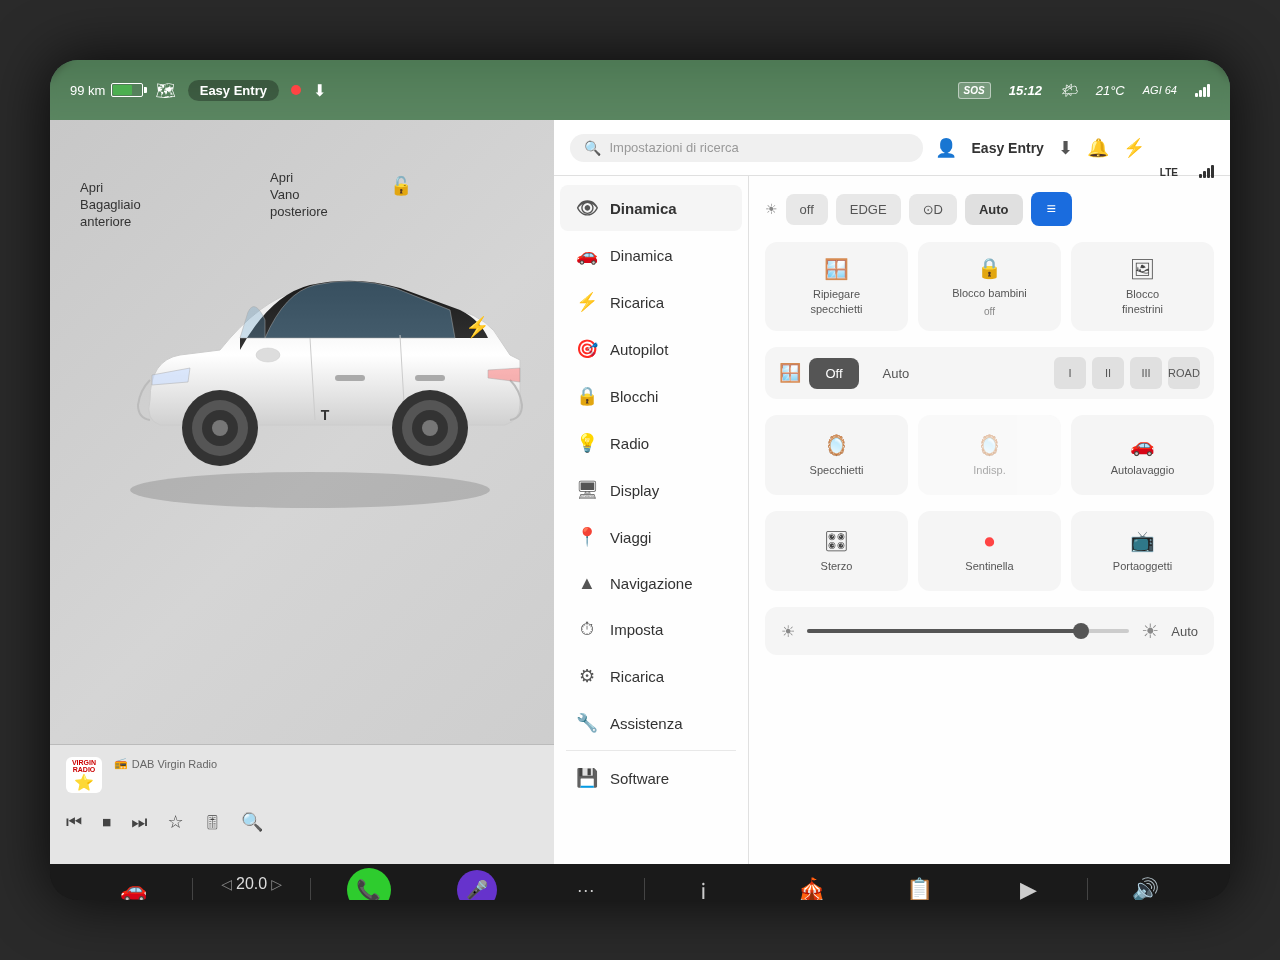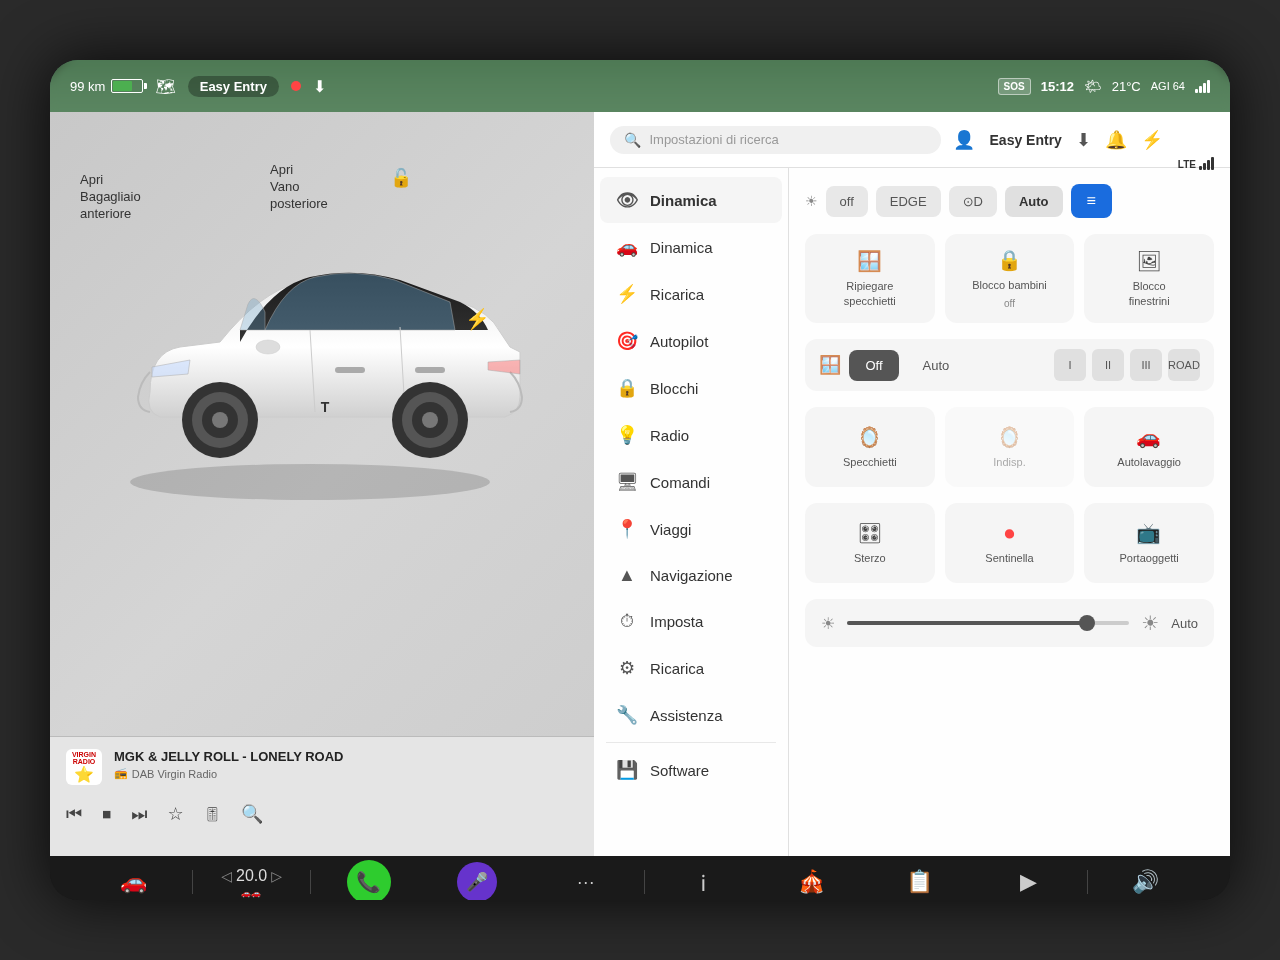--- a/index.html
+++ b/index.html
@@ -17,21 +17,21 @@
       width: 1180px;
       height: 840px;
       background: #1a1a1a;
       border-radius: 28px;
       overflow: hidden;
       position: relative;
       box-shadow: 0 0 60px rgba(0,0,0,0.8);
     }
     
     .status-bar {
-      height: 52px;
+      height: 60px;
       background: linear-gradient(to bottom, #4a7a5a 0%, #5a8a6a 40%, #6a9a7a 100%);
       display: flex;
       align-items: center;
       padding: 0 20px;
       gap: 10px;
       position: relative;
     }
     .status-bar-bg {
       position: absolute;
       inset: 0;
@@ -96,23 +96,24 @@
     .rec-dot {
       width: 10px;
       height: 10px;
       background: #f44;
       border-radius: 50%;
     }
     .status-right {
       margin-left: auto;
       display: flex;
       align-items: center;
-      gap: 10px;
+      gap: 18px;
       color: #fff;
       font-size: 13px;
+      font-style: italic;
     }
     .sos-badge {
       background: rgba(255,255,255,0.2);
       border: 1px solid rgba(255,255,255,0.5);
       color: #fff;
       font-size: 10px;
       font-weight: 700;
       padding: 2px 5px;
       border-radius: 3px;
     }
@@ -130,21 +131,21 @@
 
     
     .main-area {
       display: flex;
       height: calc(100% - 44px - 52px);
       background: #f0f0f0;
     }
 
     
     .left-panel {
-      width: 544px;
+      width: 504px;
       background: #d8d8d8;
       position: relative;
       overflow: hidden;
       background: linear-gradient(135deg, #c8c8c8 0%, #d5d5d5 50%, #cccccc 100%);
     }
     .car-image-container {
       position: absolute;
       top: 80px;
       left: 50px;
       width: 440px;
@@ -286,21 +287,21 @@
       gap: 6px;
       font-size: 14px;
       font-weight: 600;
       color: #333;
     }
     .header-icon { font-size: 18px; color: #555; cursor: pointer; }
     .header-icon-red { font-size: 18px; color: #f44; }
     .lte-indicator {
       display: flex;
       align-items: flex-end;
-      gap: 1px;
+      gap: 19px;
       height: 16px;
       margin-top: 44px;
     }
 
     
     .settings-body {
       display: flex;
       flex: 1;
       overflow: hidden;
     }
@@ -646,21 +647,20 @@
       <div class="music-player">
         <div class="music-top">
           <div class="radio-logo">
             <div style="text-align:center;line-height:1.1;">
               <div style="font-size:7px;color:#c00;font-weight:900;">VIRGIN</div>
               <div style="font-size:7px;color:#c00;font-weight:900;">RADIO</div>
               <div style="font-size:16px;">⭐</div>
             </div>
           </div>
           <div class="music-info">
-            <div class="music-artist">MGK &amp; JELLY ROLL - LONELY ROAD</div>
             <div class="music-station">
               <span style="font-size:11px;">📻</span>
               <span>DAB Virgin Radio</span>
             </div>
           </div>
         </div>
         <div class="music-controls">
           <button class="ctrl-btn">⏮</button>
           <button class="ctrl-btn">⏹</button>
           <button class="ctrl-btn">⏭</button>
@@ -718,21 +718,21 @@
           <div class="menu-item">
             <span class="menu-icon">🔒</span>
             <span>Blocchi</span>
           </div>
           <div class="menu-item">
             <span class="menu-icon">💡</span>
             <span>Radio</span>
           </div>
           <div class="menu-item">
             <span class="menu-icon">🖥</span>
-            <span>Comandi</span>
+            <span>Display</span>
           </div>
           <div class="menu-item">
             <span class="menu-icon">📍</span>
             <span>Viaggi</span>
           </div>
           <div class="menu-item">
             <span class="menu-icon">▲</span>
             <span>Navigazione</span>
           </div>
           <div class="menu-item">

